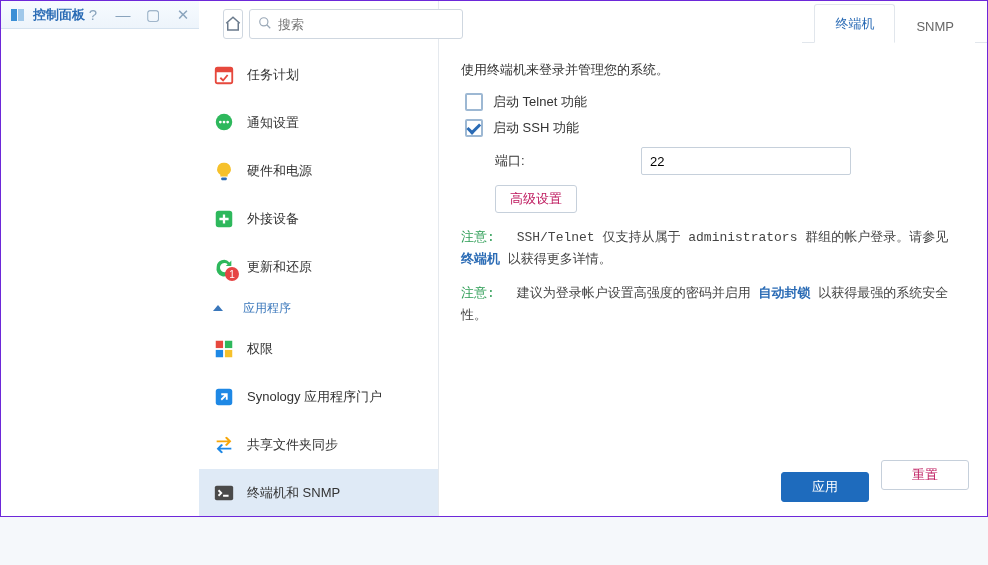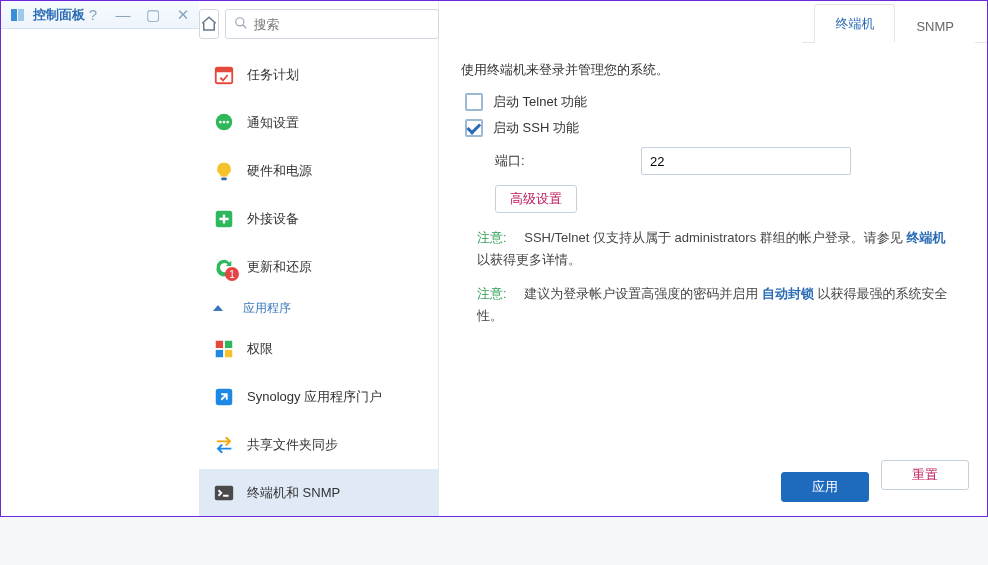--- a/index.html
+++ b/index.html
@@ -9,21 +9,21 @@
   
   .titlebar { height: 28px; display: flex; align-items: center; padding: 0 8px; border-bottom: 1px solid #d5e2ef; background: linear-gradient(#f7fbff,#edf4fb); }
   .titlebar .app-icon { width: 18px; height: 18px; margin-right: 6px; display:flex;align-items:center;justify-content:center;}
   .titlebar .title { flex: 1; text-align: center; color: #2a6bb5; font-weight: bold; font-size: 13px; }
   .titlebar .winbtns { display: flex; gap: 14px; color: #8aa4bd; font-size: 15px; }
   .titlebar .winbtns span { cursor: pointer; width: 16px; text-align: center; }
 
   
   .body-wrap { flex:1; display:flex; overflow:hidden; }
   .sidebar { width: 240px; border-right: 1px solid #e5e9ee; display:flex; flex-direction:column; }
-  .search-row { display:flex; align-items:center; padding: 8px 24px; gap:6px;justify-content:center; }
+  .search-row { display:flex; align-items:center; padding: 8px 24px; gap:6px; }
   .home-btn { width:34px; height:30px; border:1px solid #cfd7e0; border-radius:3px; display:flex; align-items:center; justify-content:center; background:#fff; cursor:pointer; }
   .search-box { flex:1; height:30px; border:1px solid #cfd7e0; border-radius:3px; display:flex; align-items:center; padding: 0 8px; background:#fff; }
   .search-box input { border:none; outline:none; flex:1; font-size:13px; color:#444; background:transparent; }
   .search-box .mag { color:#9aa8b7; margin-right:6px; }
 
   .nav-list { flex:1; overflow-y:auto; padding-top: 4px; }
   .nav-item { display:flex; align-items:center; height:48px; padding:0 14px; cursor:pointer; gap:12px; position:relative;}
   .nav-item.active { background:#dfeaf6; }
   .nav-item.section { height:34px; font-size:12px; color:#3a77bb; cursor:default; }
   .nav-icon { width:22px; height:22px; display:flex; align-items:center; justify-content:center; font-size:18px; }
@@ -40,21 +40,21 @@
   .checkbox-row { display:flex; align-items:center; margin:8px 0; gap:10px; padding-left:4px;}
   .cb { width:18px; height:18px; border:2px solid #9db8d3; border-radius:2px; display:inline-flex; align-items:center; justify-content:center; cursor:pointer; background:#fff;}
   .cb.checked::after { content:""; width:10px; height:5px; border-left:3px solid #2a6bb5; border-bottom:3px solid #2a6bb5; transform:rotate(-45deg) translate(0,-1px);}
   .cb-label { color:#333; cursor:pointer;}
   .sub-field { display:flex; align-items:center; margin:10px 0 10px 34px; gap:6px;}
   .sub-field label { width:120px; color:#333;}
   .text-input { width:210px; height:28px; border:1px solid #c6d0db; border-radius:2px; padding:0 8px; font-size:13px;margin-left:20px;}
   .adv-row { margin:10px 0 14px 34px;}
   .btn { display:inline-flex; align-items:center; justify-content:center; min-width:64px; height:28px; padding:0 14px; border:1px solid #c6d0db; border-radius:3px; background:#fff; color:#be185d; cursor:pointer; font-size:13px;}
   .btn.primary { background:#1e6bbd; border-color:#1e6bbd; color:#fff;margin-top:12px; }
-  .note { margin:12px 16px; line-height:1.7;}
+  .note { margin:12px 0; line-height:1.7;font-family:Liberation Mono, monospace;}
   .note .label { color:#2f9e57; margin-right:14px;}
   .note .link { color:#2a6bb5; font-weight:bold; cursor:pointer;}
 
   .footer { position:absolute; right:18px; bottom:14px; display:flex; gap:12px;}
   .btn.wide { min-width:88px; height:30px;}
 
   
   .nav-list::-webkit-scrollbar { width:8px;}
   .nav-list::-webkit-scrollbar-thumb { background:#cbd5e0; border-radius:4px;}
 

